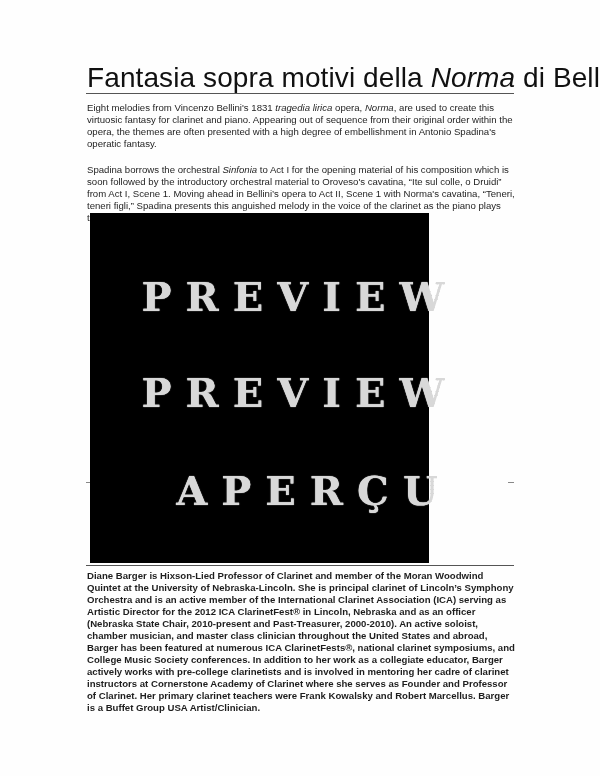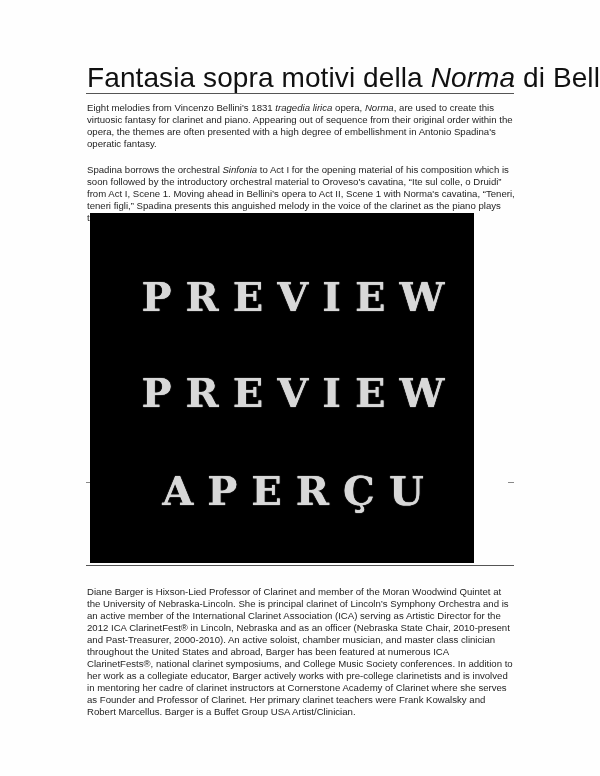--- a/index.html
+++ b/index.html
@@ -9,33 +9,33 @@
   .title { position: absolute; left: 87px; top: 65px; width: 430px; margin: 0;
            font-size: 28px; font-weight: normal; letter-spacing: 0.1px; color: #111;
            white-space: nowrap; line-height: 26px; }
   .title em { font-style: italic; }
   .rule { position: absolute; height: 1px; background: #555; }
   .para { position: absolute; left: 87px; width: 428px; margin: 0;
           font-size: 9.6px; line-height: 12px; color: #1e1e1e; }
   .para em { font-style: italic; }
   .p1 { top: 102px; }
   .p2 { top: 164px; height: 58px; overflow: hidden; }
-  .p3 { top: 586px; }
-  .watermark { position: absolute; left: 90px; top: 213px; width: 384px; height: 350px;
+  .p3 { top: 570px; font-weight: bold; }
+  .watermark { position: absolute; left: 90px; top: 213px; width: 339px; height: 350px;
                background: #000; }
   .wm-line { position: absolute; left: 0; width: 420px; text-align: center; margin: 0;
              font-family: "DejaVu Serif", "Liberation Serif", serif; font-weight: bold;
              font-size: 40px; color: #d8d8d8; letter-spacing: 14px; line-height: 44px;
              text-shadow: 0 0 1px #fff;
              background-image: repeating-linear-gradient(0deg, rgba(0,0,0,0) 0 3px, rgba(0,0,0,.55) 3px 4px),
                                repeating-linear-gradient(90deg, rgba(0,0,0,0) 0 5px, rgba(0,0,0,.35) 5px 6px); 
              -webkit-background-clip: text; background-clip: text; }
   .wm-1 { top: 62px; }
   .wm-2 { top: 158px; }
-  .wm-3 { top: 256px; }
+  .wm-3 { top: 256px; margin-left: 14px; }
   .ghost { position: absolute; background: #888; height: 1px; }
 </style>
 </head>
 <body>
 
 <div class="page">
 
   <h1 class="title"><span>Fantasia sopra motivi della </span><em>Norma</em><span> di Bellini</span></h1>
 
   <div class="rule" style="left:86px; top:93px; width:428px;"></div>

